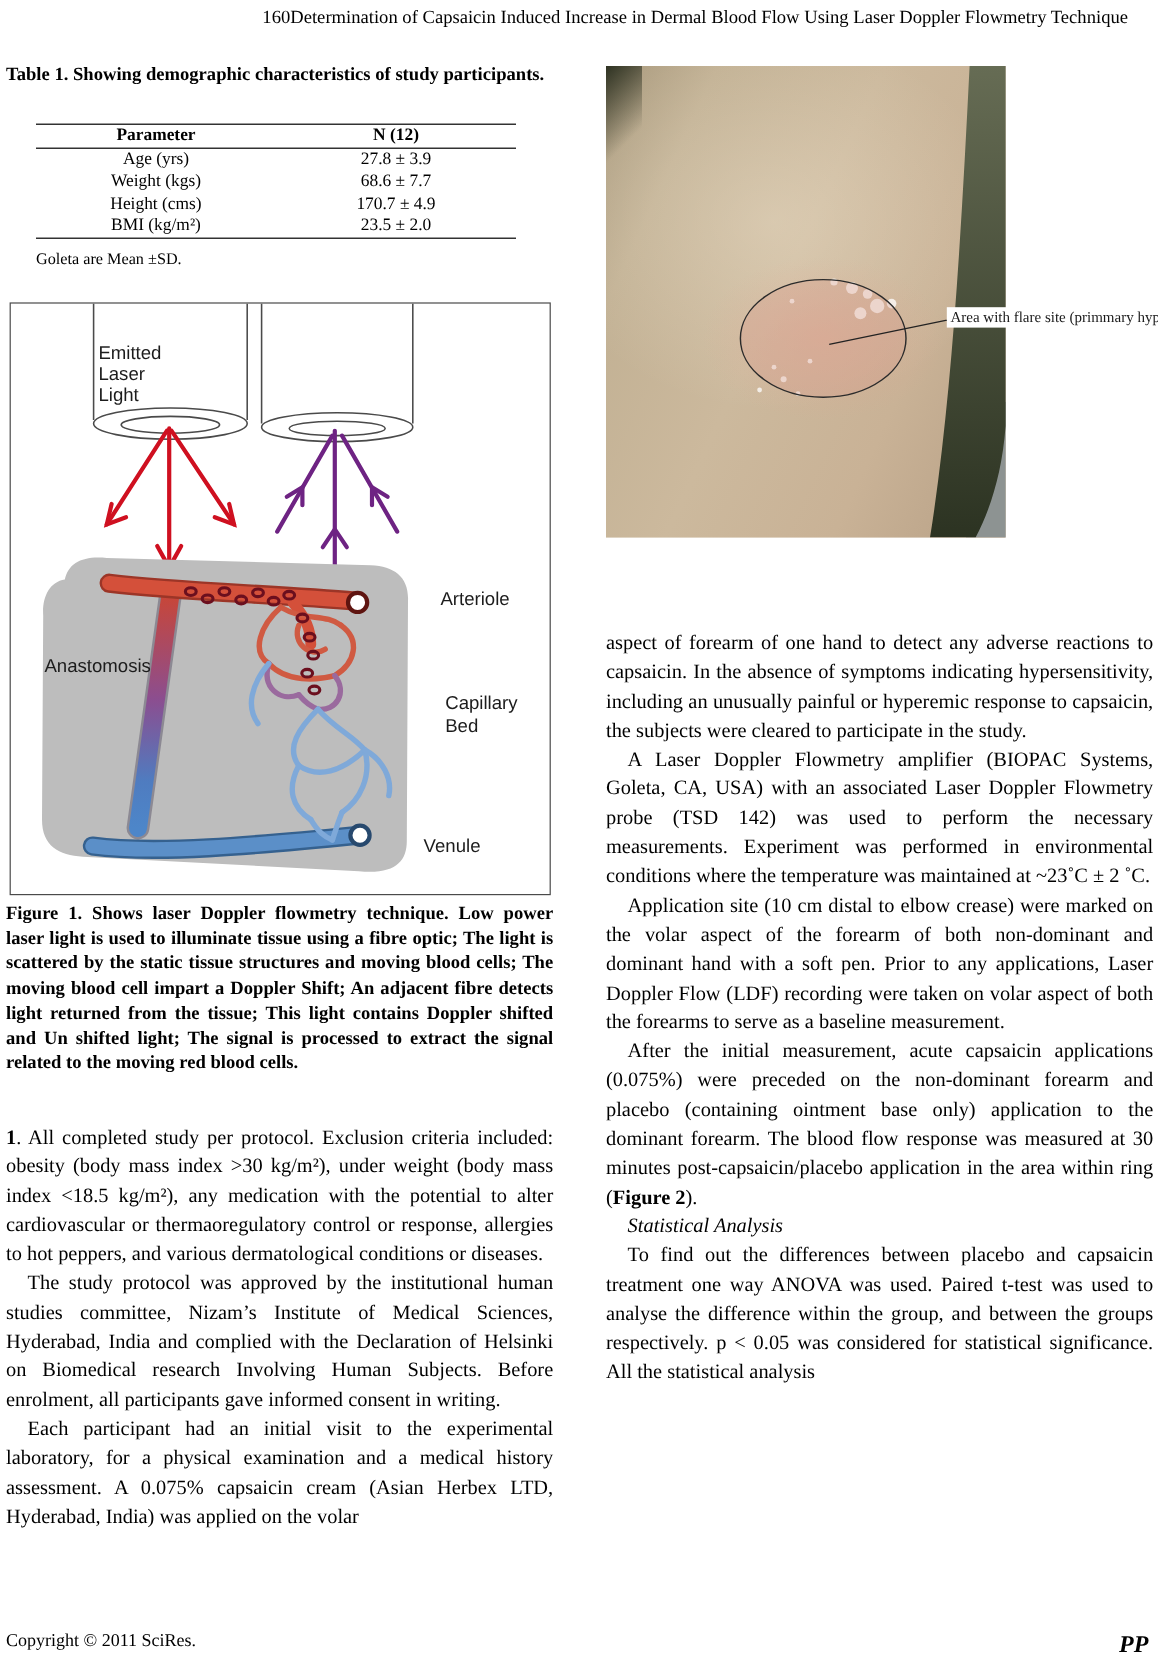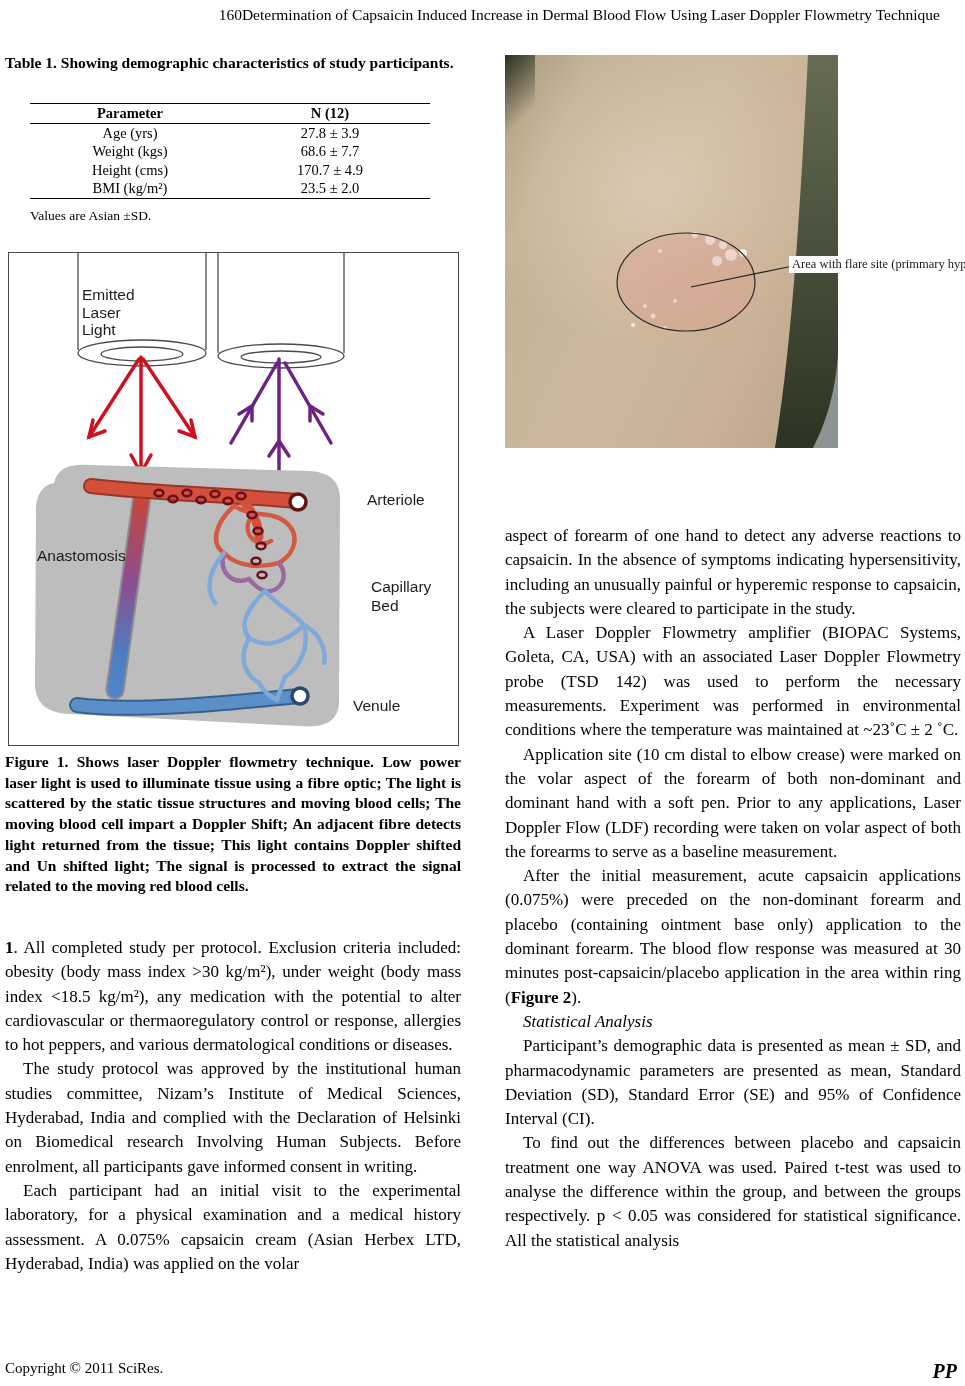--- a/index.html
+++ b/index.html
@@ -88,21 +88,21 @@
         <tr>
           <td>Height (cms)</td>
           <td>170.7 ± 4.9</td>
         </tr>
         <tr>
           <td>BMI (kg/m²)</td>
           <td>23.5 ± 2.0</td>
         </tr>
       </tbody>
   </table>
-  <div class="tbl-note">Values are Asian ±SD.</div>
+  <div class="tbl-note">Goleta are Mean ±SD.</div>
 
   <div class="fig1">
     <svg width="449" height="492" viewBox="0 0 449 492">
       <defs>
         <linearGradient id="anasGrad" x1="0" y1="0" x2="0" y2="1">
           <stop offset="0" stop-color="#c84638"></stop>
             <stop offset="0.45" stop-color="#8b4e90"></stop>
           <stop offset="0.8" stop-color="#4f7cc0"></stop>
             <stop offset="1" stop-color="#4d86c9"></stop>
         </linearGradient>
@@ -254,20 +254,19 @@
     <div class="flare-label">Area with flare site (primmary hypralgesia)</div>
   </div>
 
 
   <div class="coltext col-right">
       <p><span>aspect of forearm of one hand to detect any adverse reactions to capsaicin. In the absence of symptoms indicating hypersensitivity, including an unusually painful or hyperemic response to capsaicin, the subjects were cleared to participate in the study.</span></p>
       <p class="indent"><span>A Laser Doppler Flowmetry amplifier (BIOPAC Systems, Goleta, CA, USA) with an associated Laser Doppler Flowmetry probe (TSD 142) was used to perform the necessary measurements. Experiment was performed in environmental conditions where the temperature was maintained at ~23˚C ± 2 ˚C.</span></p>
       <p class="indent"><span>Application site (10 cm distal to elbow crease) were marked on the volar aspect of the forearm of both non-dominant and dominant hand with a soft pen. Prior to any applications, Laser Doppler Flow (LDF) recording were taken on volar aspect of both the forearms to serve as a baseline measurement.</span></p>
       <p class="indent"><span>After the initial measurement, acute capsaicin applications (0.075%) were preceded on the non-dominant forearm and placebo (containing ointment base only) application to the dominant forearm. The blood flow response was measured at 30 minutes post-capsaicin/placebo application in the area within ring (</span><span style="font-weight: bold;">Figure 2</span><span>).</span></p>
       <p class="indent"><span style="font-style: italic;">Statistical Analysis</span></p>
-      <p class="indent"><span>Participant’s demographic data is presented as mean ± SD, and pharmacodynamic parameters are presented as mean, Standard Deviation (SD), Standard Error (SE) and 95% of Confidence Interval (CI).</span></p>
       <p class="indent"><span>To find out the differences between placebo and capsaicin treatment one way ANOVA was used. Paired t-test was used to analyse the difference within the group, and between the groups respectively. p &lt; 0.05 was considered for statistical significance. All the statistical analysis</span></p>
     </div>
 
   <div class="ftr-left">Copyright  ©  2011  SciRes.</div>
   <div class="ftr-right">PP</div>
 
 </div>
 
 </body></html>

